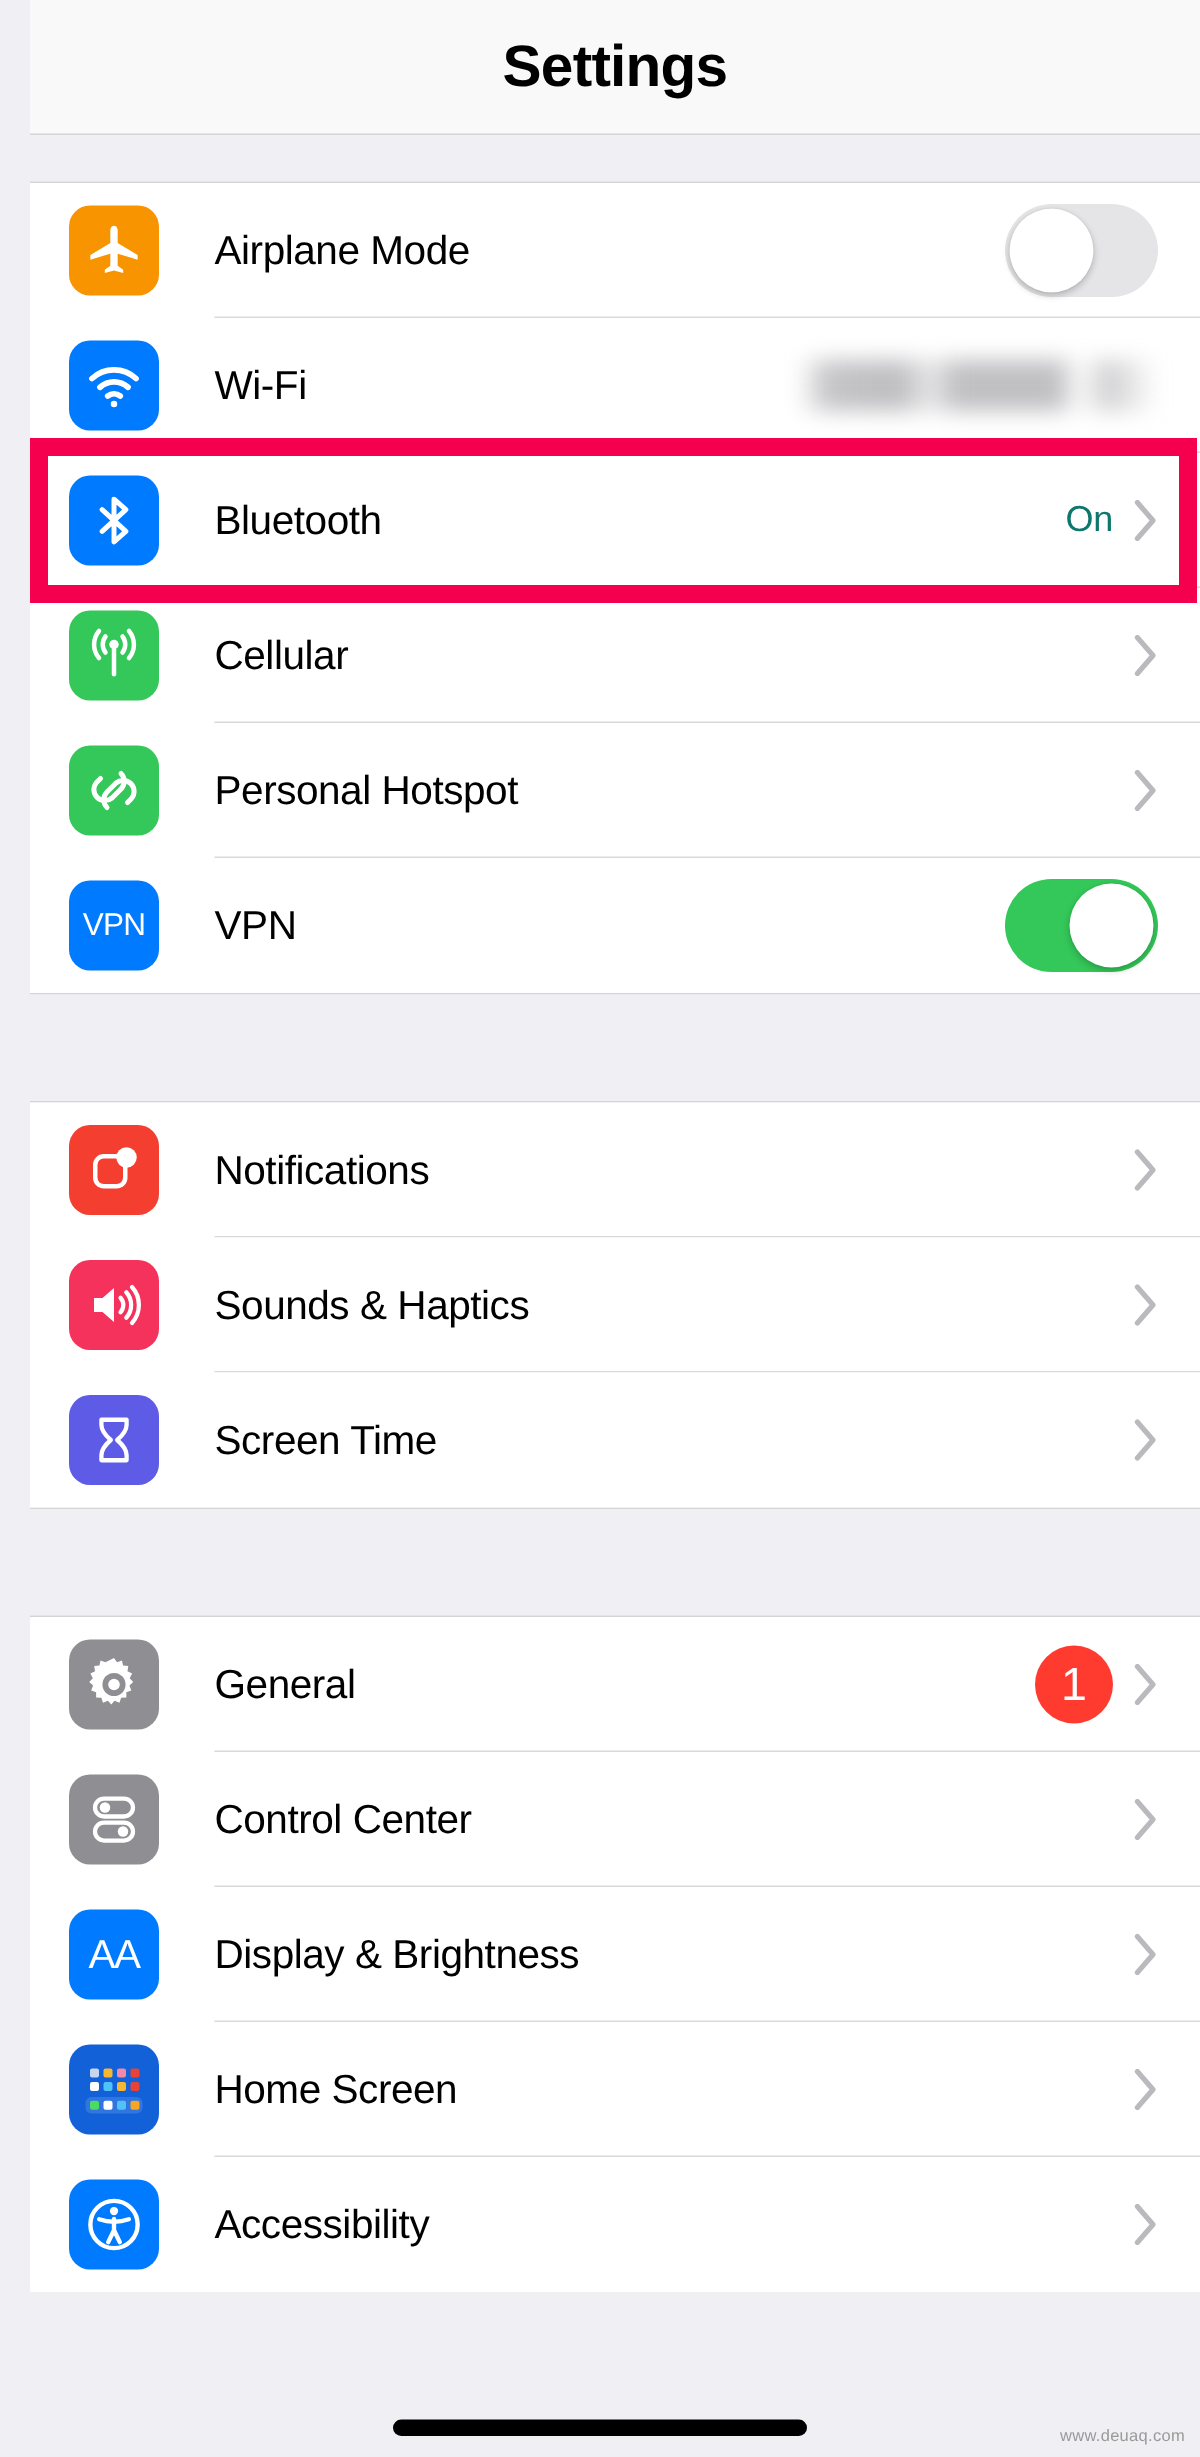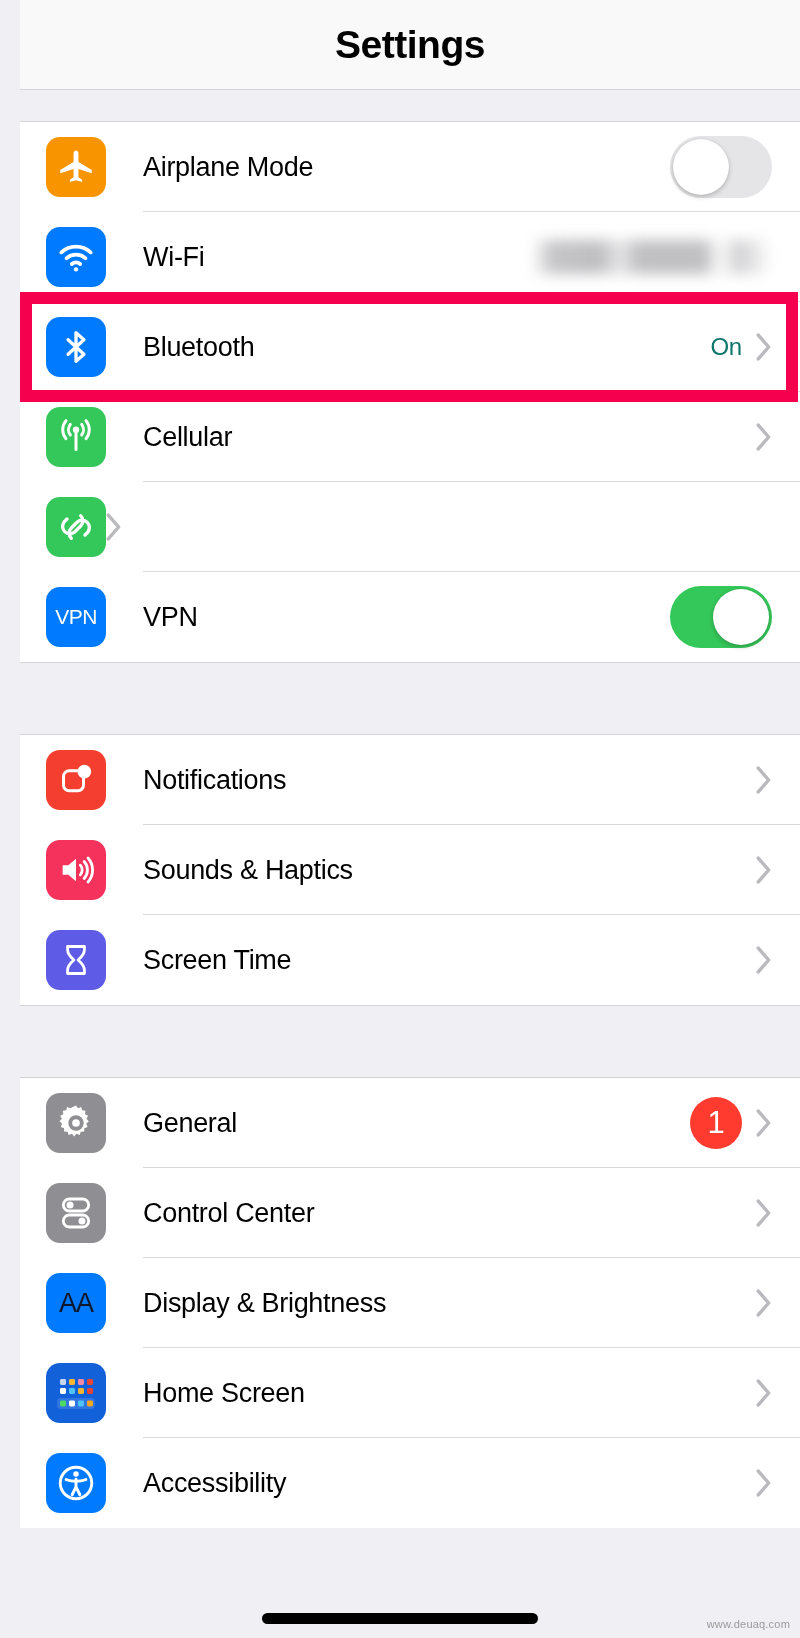--- a/index.html
+++ b/index.html
@@ -231,20 +231,21 @@
       <div class="sep"></div>
     </div>
 
     <div class="row">
       <div class="icon" style="background:#34C759;">
         <svg width="40" height="40" viewBox="0 0 24 24" fill="none" stroke="#fff" stroke-width="2" stroke-linecap="round" stroke-linejoin="round" aria-hidden="true">
           <path d="M14.8 5.2a4.4 4.4 0 0 1 0 6.2l-3.6 3.6a4.4 4.4 0 0 1-6.2-6.2l1.6-1.6"></path>
           <path d="M9.2 18.8a4.4 4.4 0 0 1 0-6.2l3.6-3.6a4.4 4.4 0 0 1 6.2 6.2l-1.6 1.6"></path>
         </svg>
       </div>
+      <div class="label">Personal Hotspot</div>
       <div class="right">
         <span class="chev">
           <svg width="16" height="28" viewBox="0 0 10 18" fill="none" stroke="#B9B9BE" stroke-width="2.2" stroke-linecap="round" stroke-linejoin="round">
               <path d="M1.3 1.3 8 9l-6.7 7.7"></path>
             </svg>
         </span>
       </div>
       <div class="sep"></div>
     </div>
 
@@ -366,21 +367,21 @@
           <svg width="16" height="28" viewBox="0 0 10 18" fill="none" stroke="#B9B9BE" stroke-width="2.2" stroke-linecap="round" stroke-linejoin="round">
               <path d="M1.3 1.3 8 9l-6.7 7.7"></path>
             </svg>
         </span>
       </div>
       <div class="sep"></div>
     </div>
 
     <div class="row">
       <div class="icon" style="background:#007AFF;">
-        <span style="color:#0f172a;font-size:27px;font-weight:400;letter-spacing:-1px;font-family:'Liberation Sans',sans-serif;">AA</span>
+        <span style="color:#ffffff;font-size:27px;font-weight:400;letter-spacing:-1px;font-family:'Liberation Sans',sans-serif;">AA</span>
       </div>
       <div class="label">Display &amp; Brightness</div>
       <div class="right">
         <span class="chev">
           <svg width="16" height="28" viewBox="0 0 10 18" fill="none" stroke="#B9B9BE" stroke-width="2.2" stroke-linecap="round" stroke-linejoin="round">
               <path d="M1.3 1.3 8 9l-6.7 7.7"></path>
             </svg>
         </span>
       </div>
       <div class="sep"></div>

